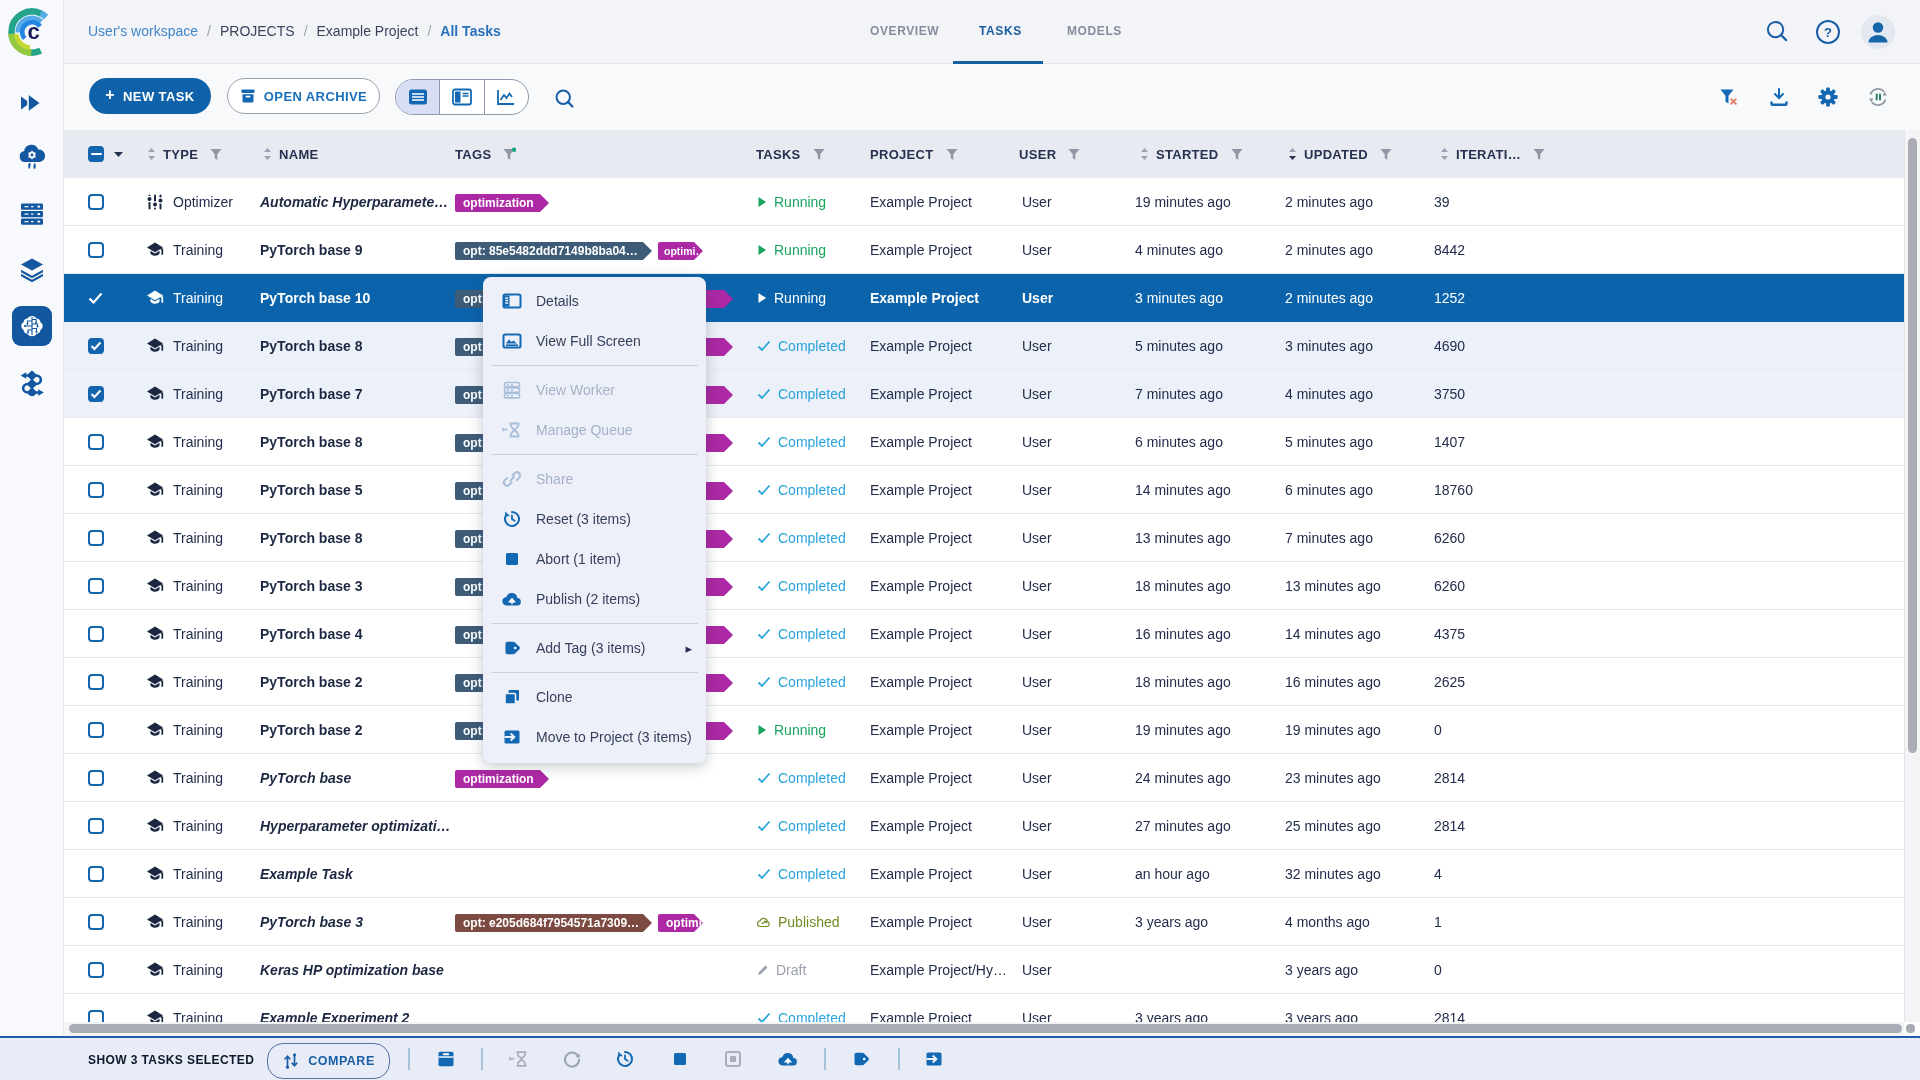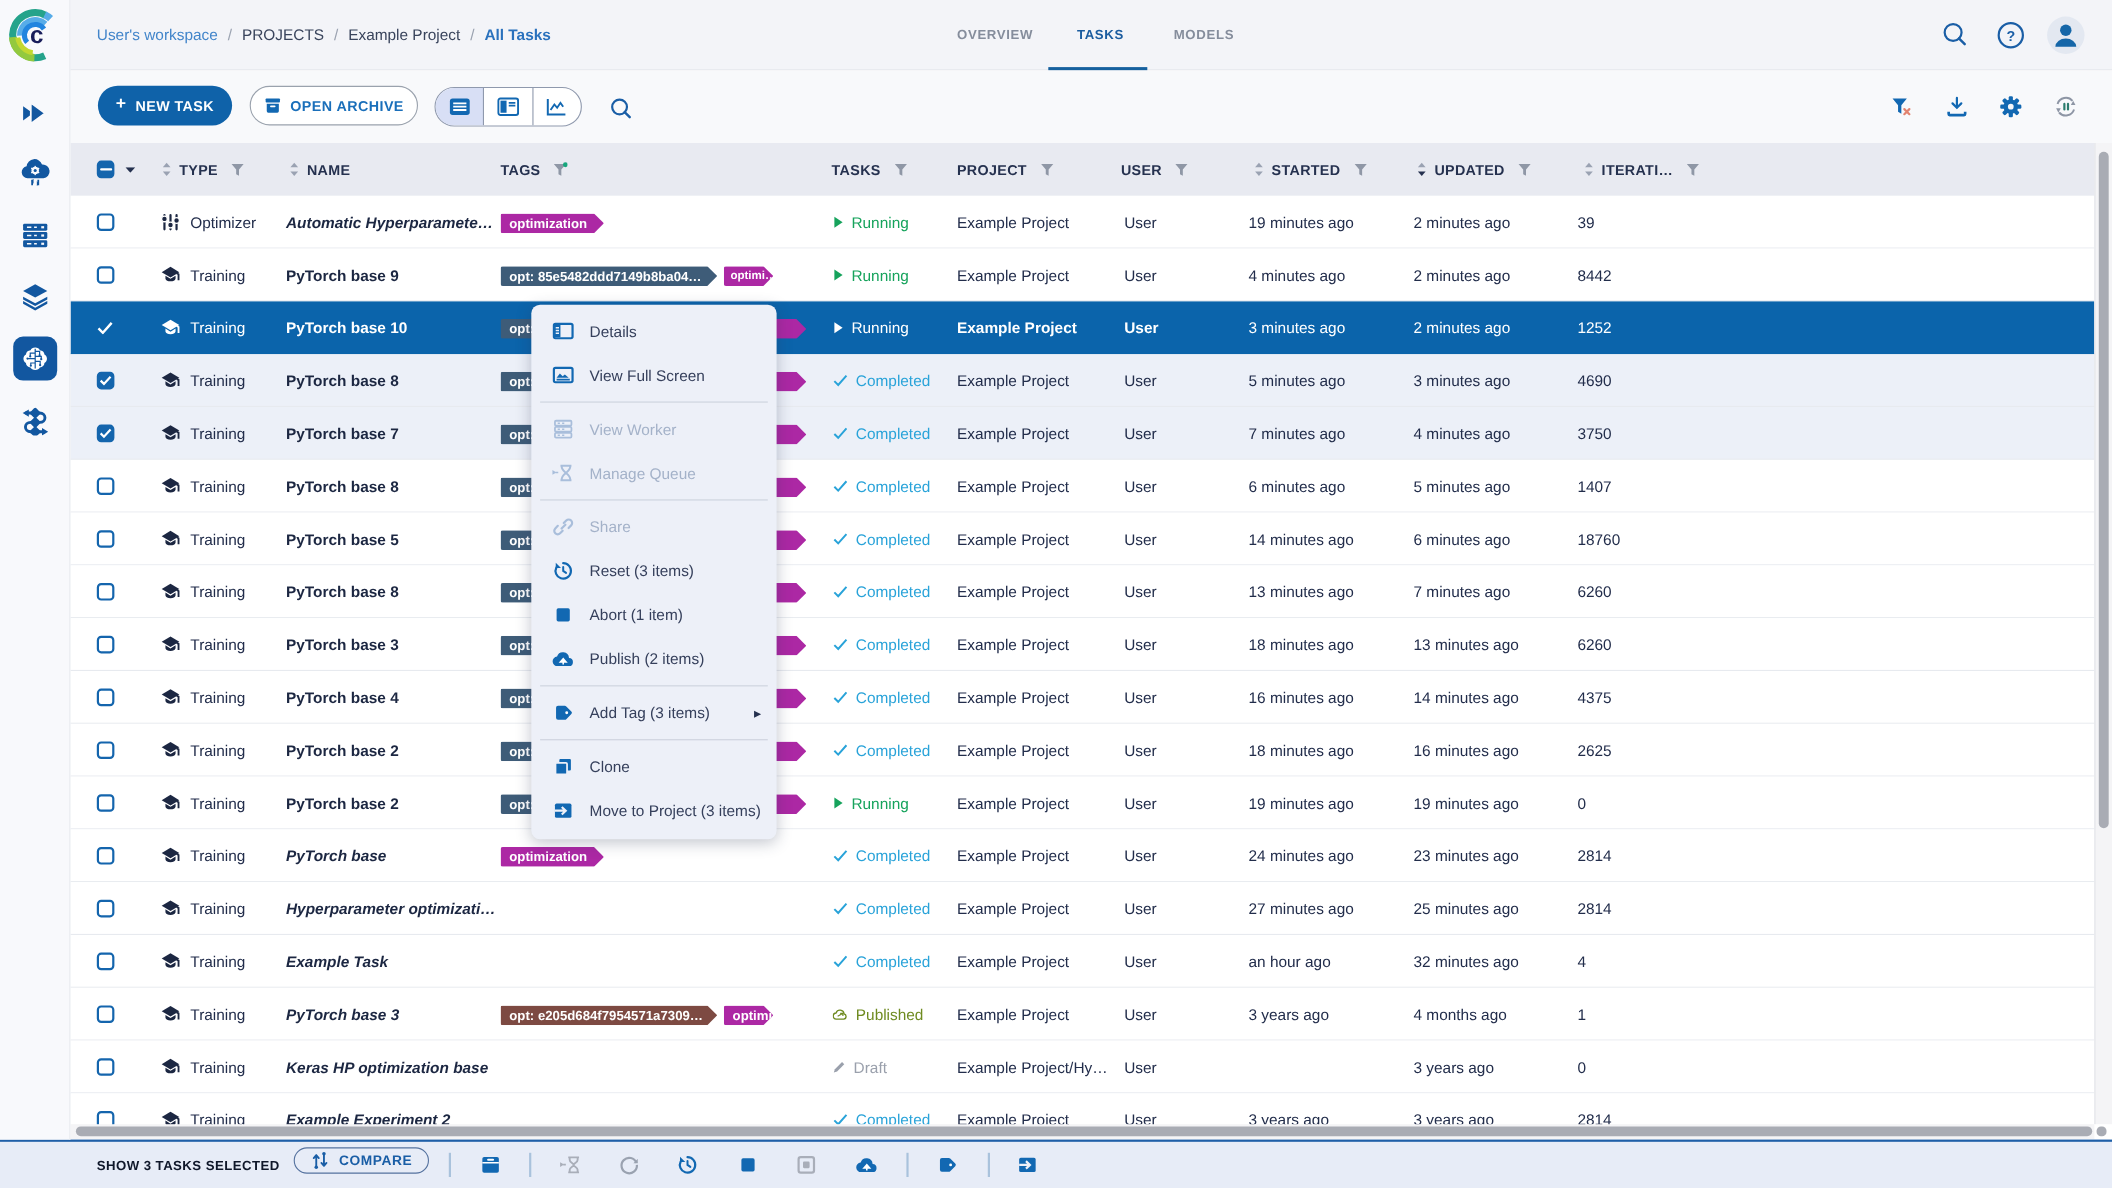--- a/index.html
+++ b/index.html
@@ -71,21 +71,21 @@
 
 
 .vsb { position:absolute; left:1904px; top:130px; width:16px; height:892px; background:#f4f4f6; border-left:1px solid #e2e3e8; }
 .vsb .thumb { position:absolute; left:3px; top:8px; width:9px; height:615px; background:#a9acb4; border-radius:5px; }
 .hsb { position:absolute; left:64px; top:1022px; width:1840px; height:14px; background:#f4f4f6; }
 .hsb .thumb { position:absolute; left:5px; top:2px; width:1833px; height:9px; background:#a9acb4; border-radius:5px; }
 
 
 .footer { position:absolute; left:0; top:1036px; width:1920px; height:44px; background:#e7ecf7; border-top:2px solid #1f5fa8; }
 .fsel { position:absolute; left:88px; top:15px; font-size:12px; font-weight:bold; letter-spacing:.4px; color:#0f172a; }
-.btn-cmp { position:absolute; left:267px; top:5px; width:123px; height:24px; border:1px solid #55729f; border-radius:16px; display:flex; align-items:center; justify-content:center; gap:8px; color:#1a5ea6; font-size:12.5px; font-weight:bold; letter-spacing:.5px; }
+.btn-cmp { position:absolute; left:267px; top:5px; width:123px; height:36px; border:1px solid #55729f; border-radius:16px; display:flex; align-items:center; justify-content:center; gap:8px; color:#1a5ea6; font-size:12.5px; font-weight:bold; letter-spacing:.5px; }
 .fdiv { position:absolute; top:10px; width:2px; height:22px; background:#a9c2dc; }
 .fic { position:absolute; top:11px; display:inline-flex; }
 </style></head>
 <body>
 <div id="app">
   <div class="topband">
     <div class="crumbs"><span class="link">User's workspace</span><span class="sep">/</span><span class="dark">PROJECTS</span><span class="sep">/</span><span class="dark">Example Project</span><span class="sep">/</span><span class="cur">All Tasks</span></div>
     <span class="tab" style="left:870px">OVERVIEW</span>
     <span class="tab on" style="left:979px">TASKS</span>
     <span class="tab" style="left:1067px">MODELS</span>

